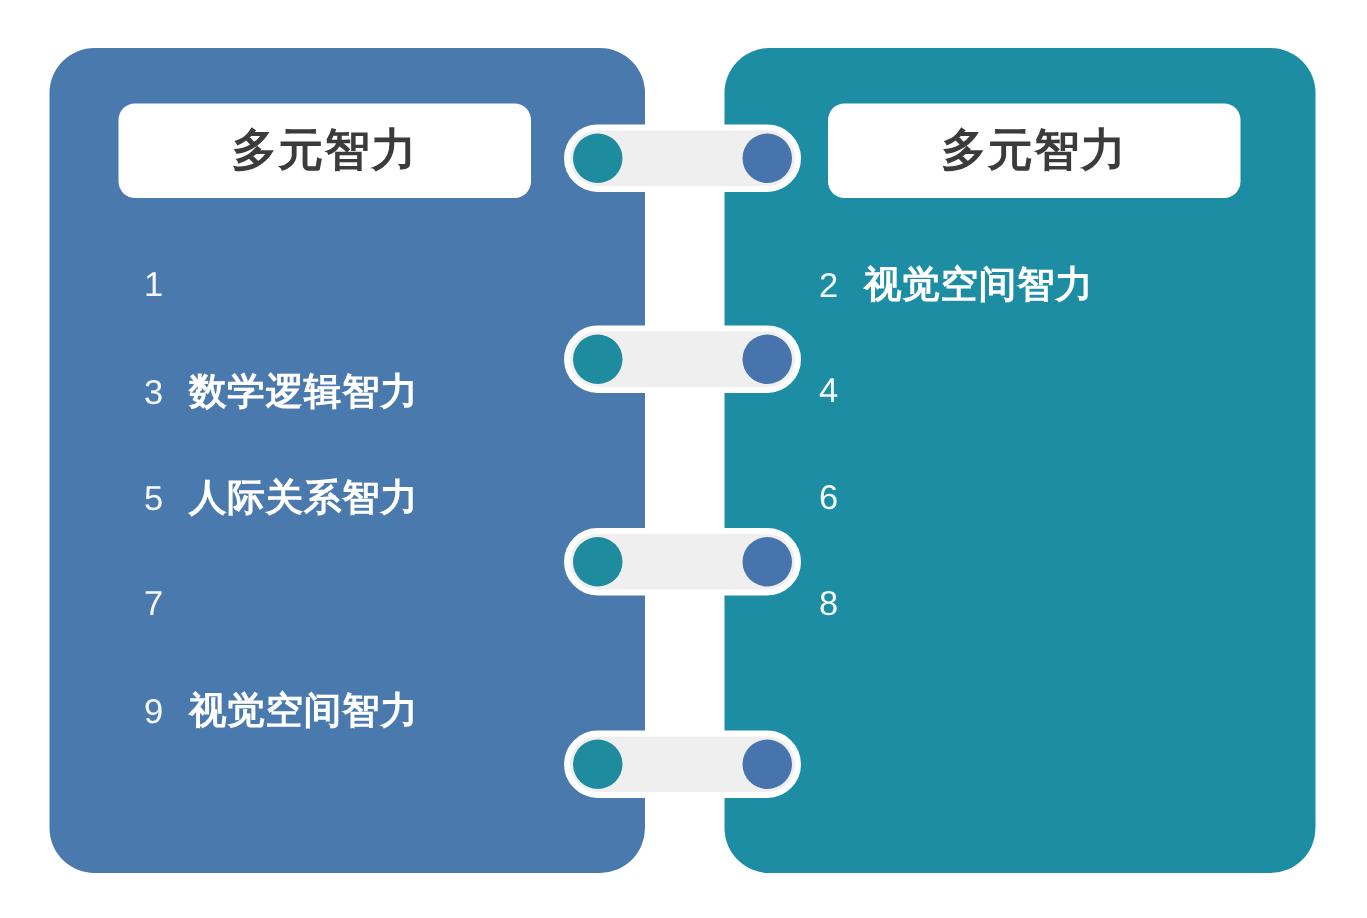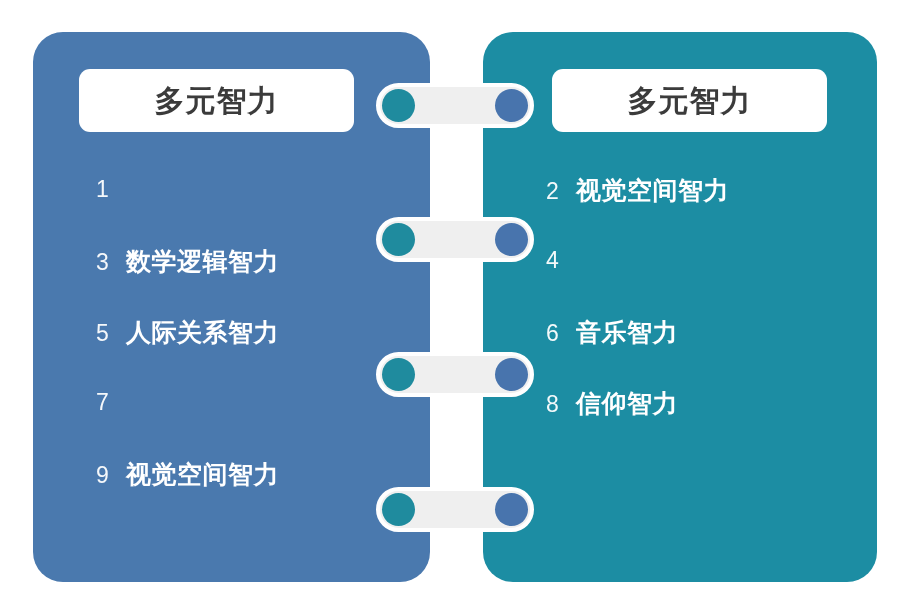--- a/index.html
+++ b/index.html
@@ -154,25 +154,23 @@
   <div class="item-list list-right">
     <div class="item-row">
       <span class="item-num">2</span>
       <span class="item-label">视觉空间智力</span>
     </div>
     <div class="item-row">
       <span class="item-num">4</span>
     </div>
     <div class="item-row">
       <span class="item-num">6</span>
-      <span class="item-label">音乐智力</span>
     </div>
     <div class="item-row">
       <span class="item-num">8</span>
-      <span class="item-label">信仰智力</span>
     </div>
   </div>
 
   <div class="connector" style="top:83px;">
     <span class="connector-dot dot-teal"></span>
     <span class="connector-dot dot-blue"></span>
   </div>
   <div class="connector" style="top:217px;">
     <span class="connector-dot dot-teal"></span>
     <span class="connector-dot dot-blue"></span>

